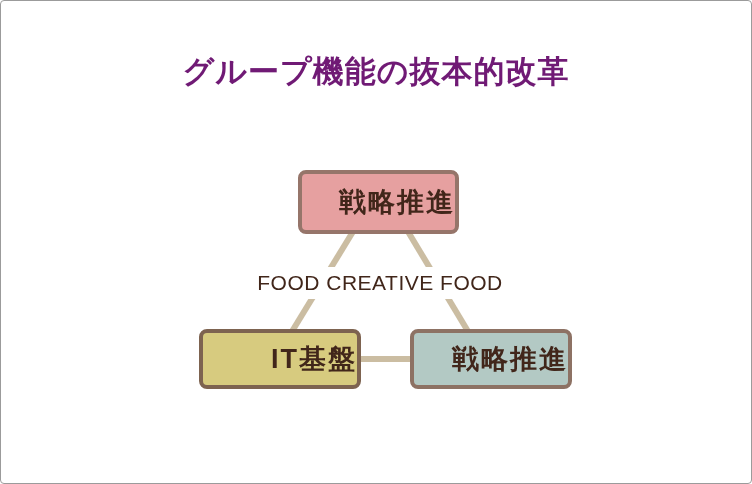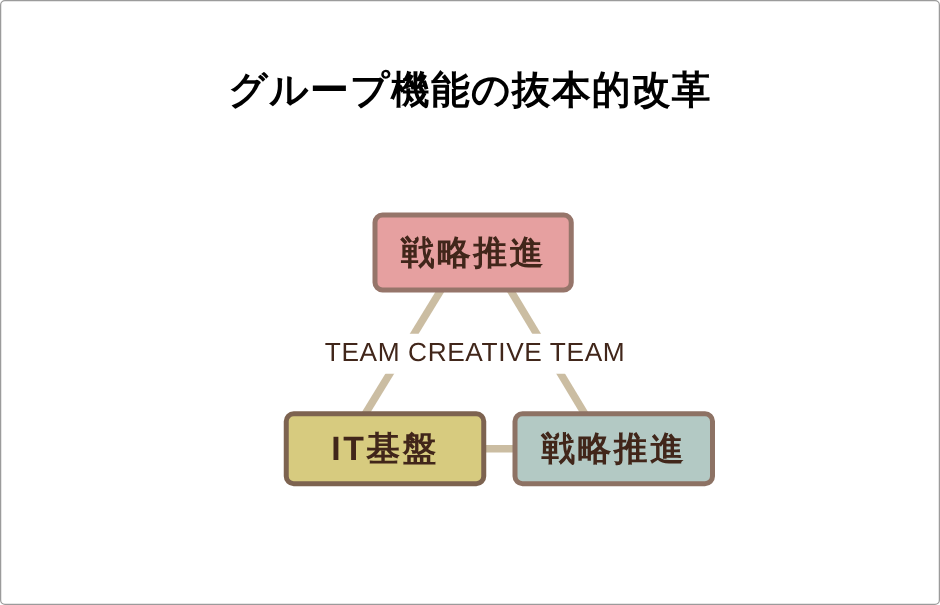--- a/index.html
+++ b/index.html
@@ -18,21 +18,21 @@
 
   .title {
     position: absolute;
     top: 50px;
     left: 0;
     width: 100%;
     text-align: center;
     font-size: 31px;
     font-weight: bold;
     letter-spacing: 1px;
-    color: #000000;
+    color: #701a75;
   }
 
   .connectors {
     position: absolute;
     top: 0;
     left: 0;
     width: 752px;
     height: 484px;
   }
 
@@ -47,21 +47,21 @@
     font-weight: 400;
     letter-spacing: 0.5px;
     white-space: nowrap;
     color: #41261a;
   }
 
   .node {
     position: absolute;
     display: flex;
     align-items: center;
-    justify-content: center;
+    justify-content: flex-end;
     border: 4px solid #4d7c0f;
     border-radius: 8px;
     font-size: 27px;
     font-weight: bold;
     letter-spacing: 2px;
     color: #41261a;
   }
   .node-strategy { left: 297px; top: 169px; width: 161px; height: 64px; }
   .node-it       { left: 198px; top: 328px; width: 162px; height: 60px; }
   .node-hr       { left: 409px; top: 328px; width: 162px; height: 60px; }
@@ -72,27 +72,27 @@
 <div class="canvas">
 
   <h1 class="title">グループ機能の抜本的改革</h1>
 
   <svg class="connectors" viewBox="0 0 752 484" xmlns="http://www.w3.org/2000/svg">
     <line x1="353" y1="229" x2="290" y2="332" stroke-width="6" stroke="#cbbda2"></line>
     <line x1="406" y1="229" x2="468" y2="332" stroke-width="6" stroke="#cbbda2"></line>
     <line x1="350" y1="358" x2="418" y2="358" stroke-width="6" stroke="#cbbda2"></line>
   </svg>
 
-  <div class="team-label">TEAM CREATIVE TEAM</div>
+  <div class="team-label">FOOD CREATIVE FOOD</div>
 
   <div class="node node-strategy" style="background: rgb(230, 160, 160); border-color: rgb(150, 117, 106);">
     <span>戦略推進</span>
   </div>
 
-  <div class="node node-it" style="background: rgb(215, 203, 127); border-color: rgb(125, 99, 80); margin-left: 28px;">
+  <div class="node node-it" style="background: rgb(215, 203, 127); border-color: rgb(125, 99, 80);">
     <span>IT基盤</span>
   </div>
 
   <div class="node node-hr" style="background: rgb(179, 201, 196); border-color: rgb(141, 114, 100);">
     <span>戦略推進</span>
   </div>
 
 </div>
 
 </body></html>

